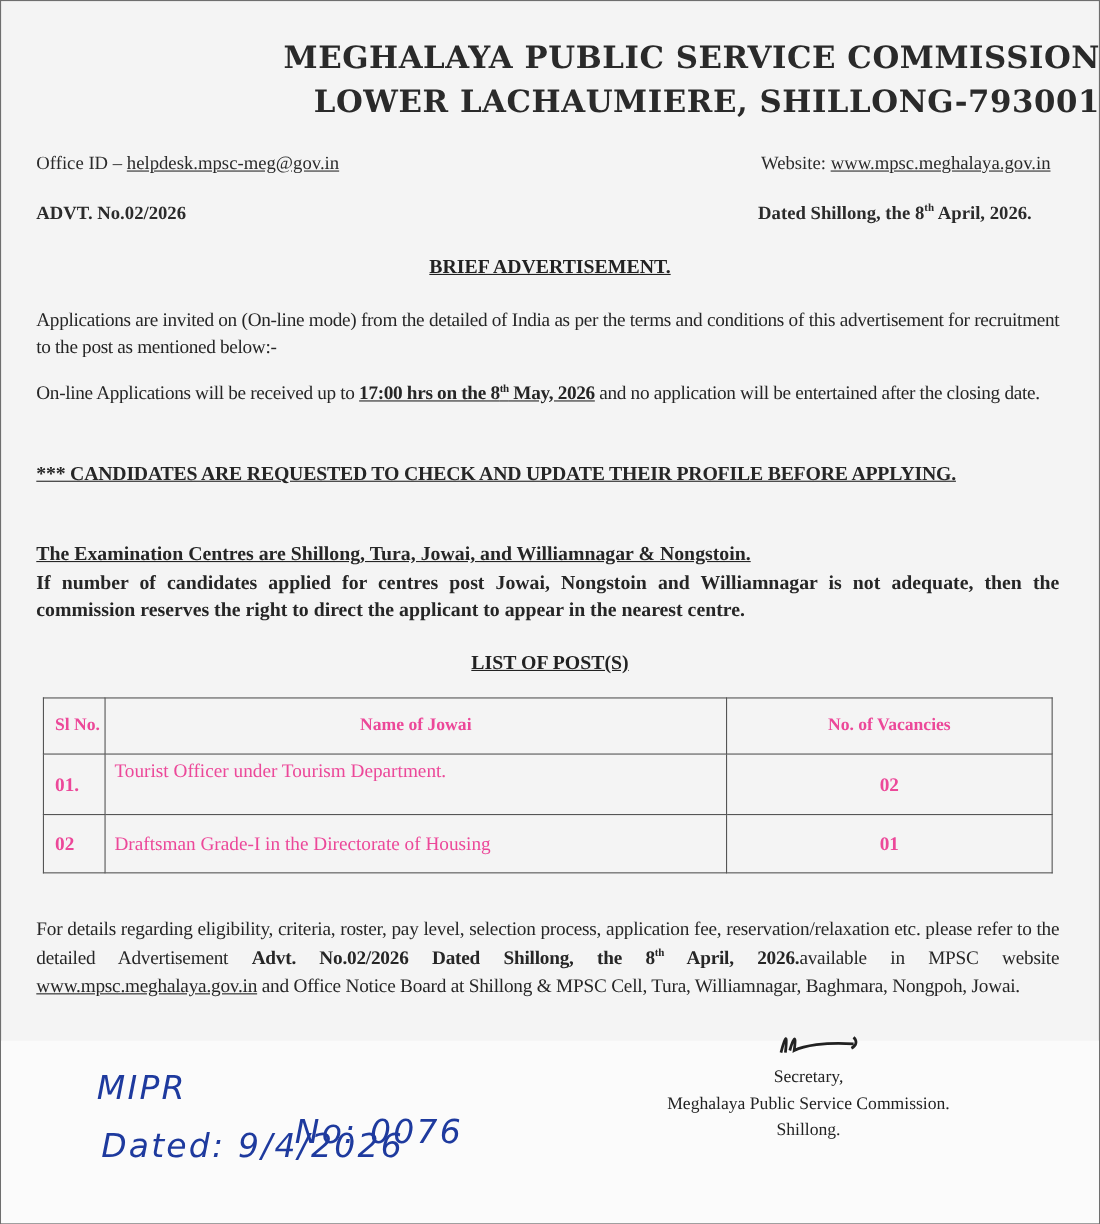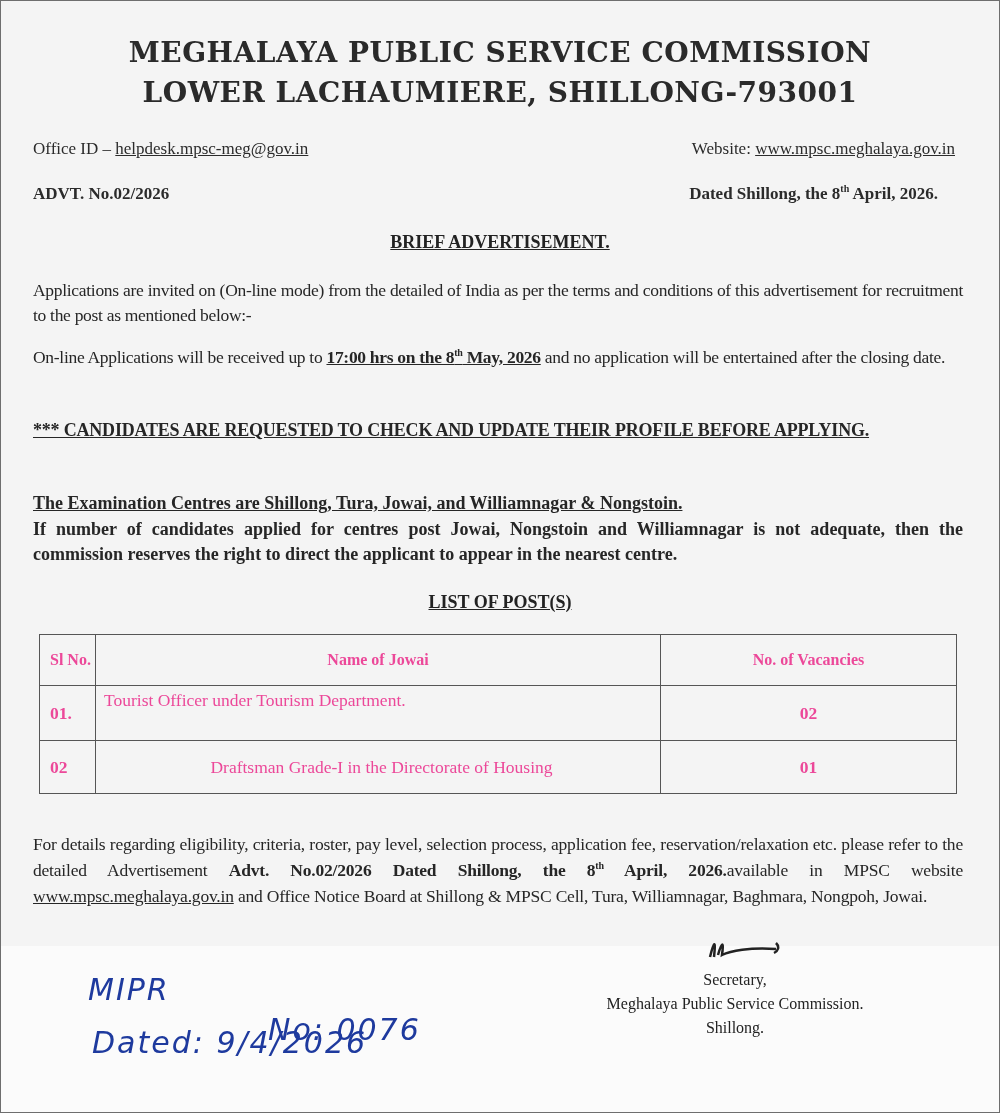--- a/index.html
+++ b/index.html
@@ -13,21 +13,21 @@
       position: absolute; left: 0; top: 0; width: 998px; height: 1111px;
       border: 1px solid #6e6e6e;
       background: #f4f4f4;
     }
     .page::after {
       content: ""; position: absolute; left: 0; right: 0; top: 945px; bottom: 0;
       background: #fbfbfb;
     }
     .abs { position: absolute; z-index: 1; }
     .title {
-      left: 0; width: 1000px; text-align: center;
+      left: 0; width: 1000px; text-align: right;
       font-family: "DejaVu Serif", "Liberation Serif", serif;
       font-weight: bold; font-size: 28px; letter-spacing: 0.5px; color: #2a2a2a;
     }
     .t1 { top: 36px; }
     .t2 { top: 76px; }
     .small { font-size: 17px; color: #2b2b2b; }
     u, .ul { text-decoration: underline; }
     .bold { font-weight: bold; }
     .para {
       left: 33px; width: 930px; font-size: 17.5px; line-height: 25px;
@@ -96,21 +96,21 @@
     <th class="c-name">Name of Jowai</th>
     <th>No. of Vacancies</th>
   </tr>
   <tr>
     <td class="c-sl">01.</td>
     <td class="c-name" style="vertical-align:top; padding:4px 0 0 8px;">Tourist Officer under Tourism Department.</td>
     <td class="c-vac">02</td>
   </tr>
   <tr>
     <td class="c-sl">02</td>
-    <td class="c-name" style="padding-left:8px;text-align:center;">Draftsman Grade-I in the Directorate of Housing</td>
+    <td class="c-name" style="padding-left:8px;">Draftsman Grade-I in the Directorate of Housing</td>
     <td class="c-vac">01</td>
   </tr>
 </tbody>
   </table>
 
 <div class="abs para" style="top:831px; line-height:26px; font-family:'Liberation Serif', serif; letter-spacing:-0.2px;">
   <span>For details regarding eligibility, criteria, roster, pay level, selection process, application fee, reservation/relaxation etc. please refer to the detailed Advertisement </span><span class="bold"><span>Advt. No.02/2026 Dated Shillong, the 8</span><sup>th</sup><span> April, 2026.</span></span><span>available in MPSC website </span><span class="ul">www.mpsc.meghalaya.gov.in</span><span> and Office Notice Board at Shillong &amp; MPSC Cell, Tura, Williamnagar, Baghmara, Nongpoh, Jowai.</span>
 </div>
 
 <svg class="abs" style="left:700px; top:935px;" width="90" height="30">

